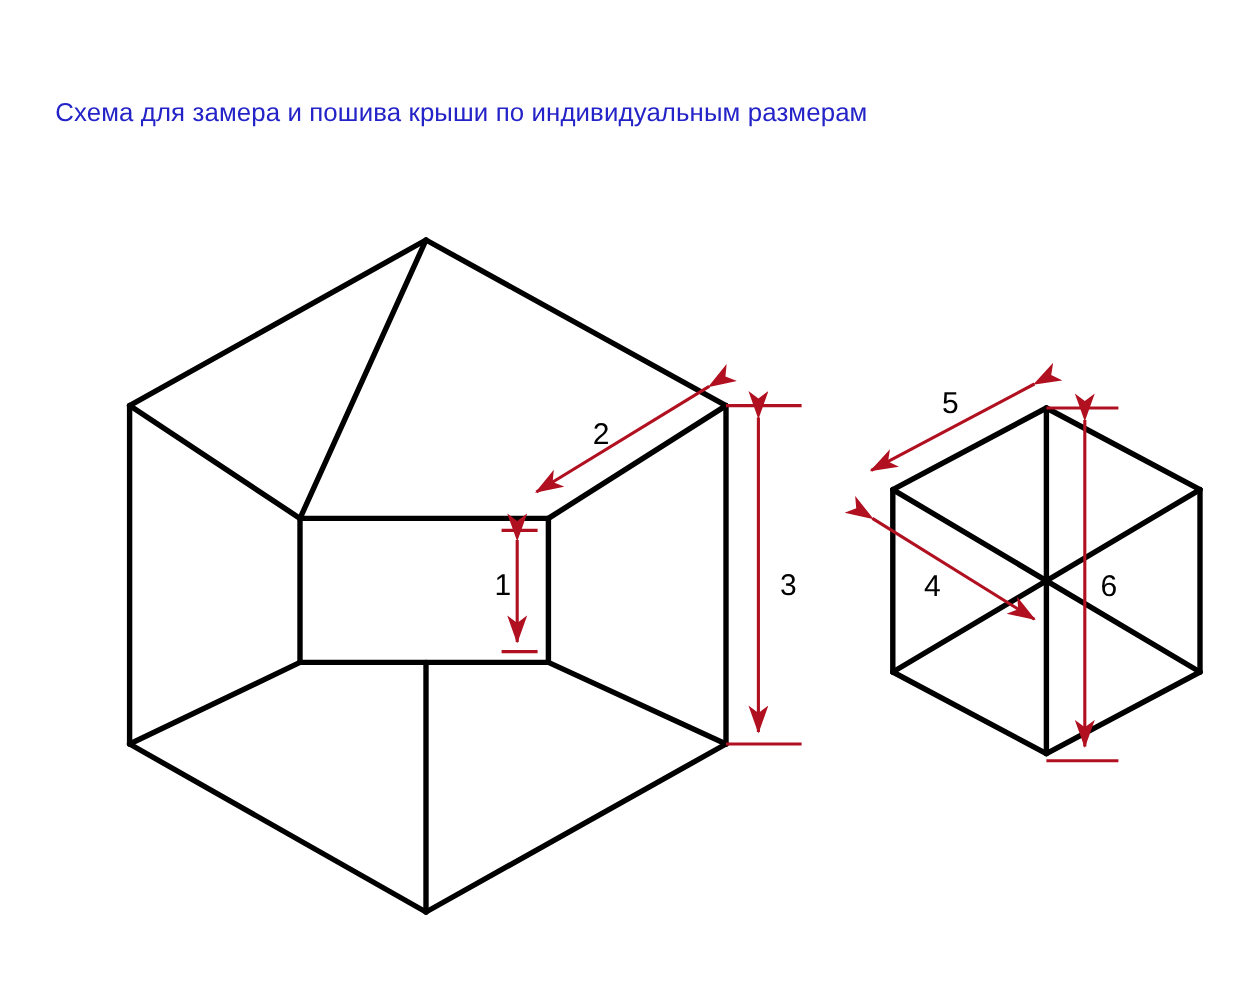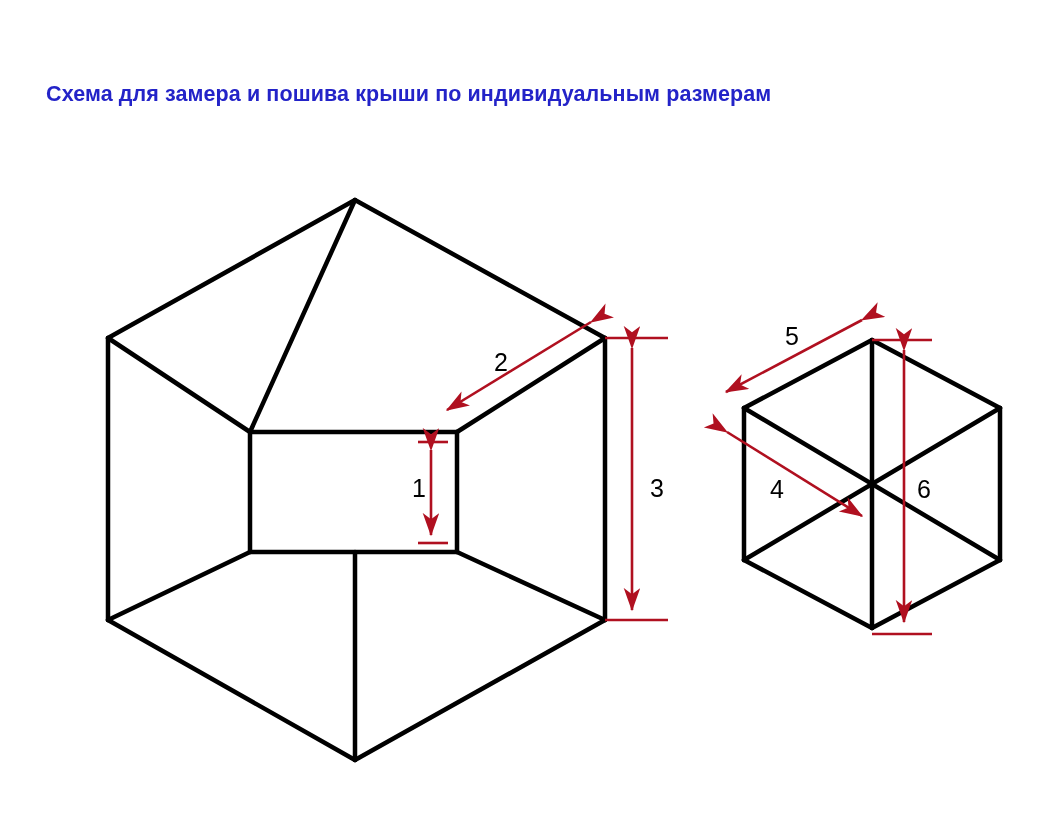--- a/index.html
+++ b/index.html
@@ -13,21 +13,21 @@
     position: relative;
     font-family: "Liberation Sans", sans-serif;
     overflow: hidden;
   }
   #page-title {
     position: absolute;
     left: 46px;
     top: 82px;
     width: 960px;
     font-size: 21.5px;
-    font-weight: bold;
+    font-weight: normal;
     color: #2323c8;
     letter-spacing: 0.1px;
     white-space: nowrap;
   }
   #diagram-canvas {
     position: absolute;
     left: 0;
     top: 0;
     width: 1044px;
     height: 823px;

